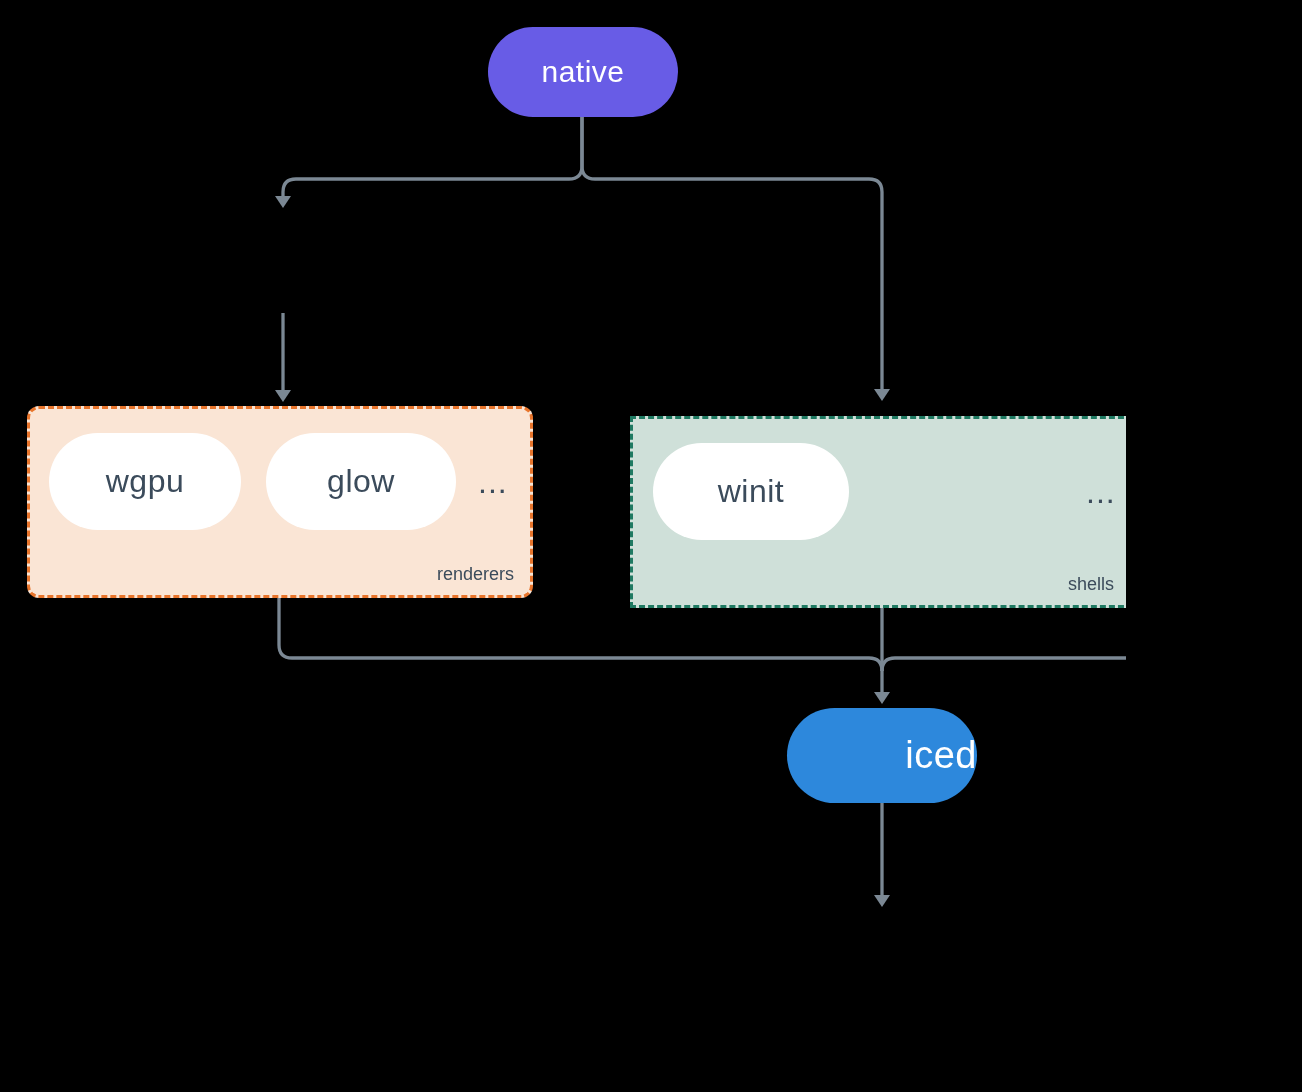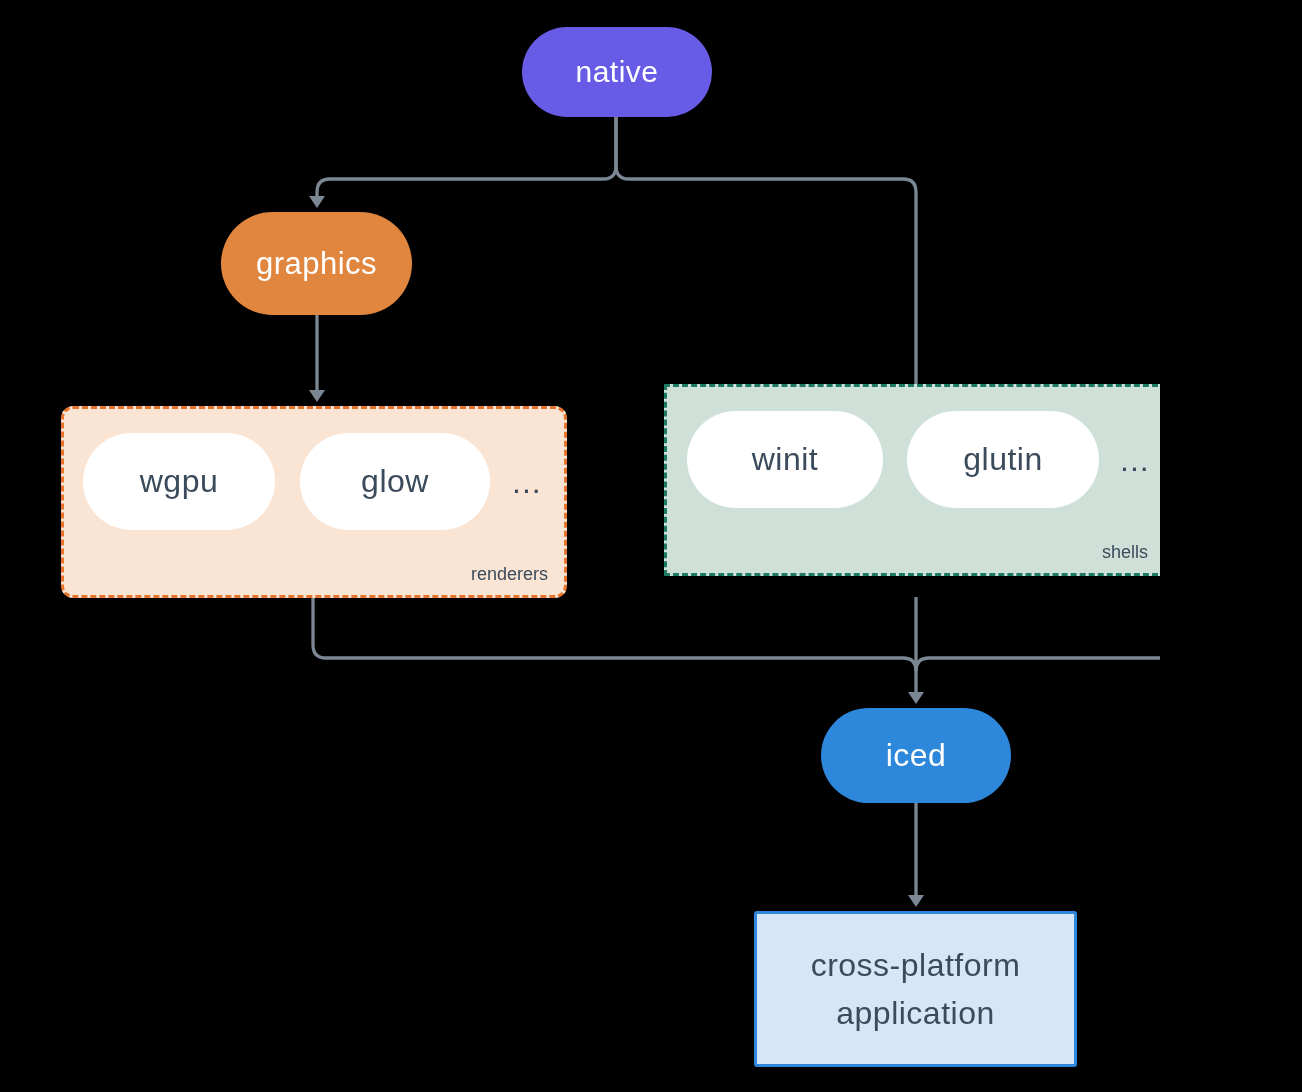--- a/index.html
+++ b/index.html
@@ -18,36 +18,35 @@
     --pill-text:#ffffff;
     --connector:#7b8894;
   }
   html,body{margin:0;padding:0;background:var(--background);}
   .stage{
     position:relative;
     width:1126px;height:1092px;
     background:var(--background);
     overflow:hidden;
     font-family:"Liberation Sans", sans-serif;
-    margin-left:34px;
   }
   .edges{position:absolute;left:0;top:0;width:1302px;height:1092px;}
   .edges path{fill:none;stroke:var(--connector);stroke-width:3.3px;}
   .edges polygon{fill:var(--connector);stroke:none;}
   .pill{
     position:absolute;
     display:flex;align-items:center;justify-content:center;
     border-radius:999px;
     color:var(--pill-text);
     font-size:30px;
     letter-spacing:0.5px;
   }
   .pill.purple{background:var(--platform-pill);}
   .pill.orange{background:var(--graphics-pill);font-size:31px;}
-  .pill.blue{background:var(--iced-pill);font-size:32px;}
+  .pill.blue{background:var(--iced-pill);font-size:38px;justify-content:flex-end;}
   .pill.white{
     background:var(--white-pill-fill);
     color:var(--dark-text);
     font-size:32px;
   }
   .groupbox{
     position:absolute;
     box-sizing:border-box;
   }
   .groupbox.renderers{
@@ -102,48 +101,38 @@
     <polygon points="275,390 291,390 283,402"></polygon>
     <polygon points="874,692 890,692 882,704"></polygon>
     <polygon points="874,895 890,895 882,907"></polygon>
   </svg>
 
   <div class="pill purple" style="left:488px;top:27px;width:190px;height:90px;">
     <span>native</span>
   </div>
 
 
-  <div class="pill orange" style="left:187px;top:212px;width:191px;height:103px;">
-    <span>graphics</span>
-  </div>
 
   <div class="groupbox renderers" style="left:27px;top:406px;width:506px;height:192px;border-radius:12px;">
     <div class="pill white" style="left:19px;top:24px;width:192px;height:97px;">
       <span>wgpu</span>
     </div>
     <div class="pill white" style="left:236px;top:24px;width:190px;height:97px;">
       <span>glow</span>
     </div>
     <div class="ellipsis" style="left:448px;top:55px;">...</div>
     <div class="group-label">renderers</div>
   </div>
 
-  <div class="groupbox shells" style="left:630px;top:384px;width:503px;height:192px;padding-left:16px;">
+  <div class="groupbox shells" style="left:630px;top:416px;width:503px;height:192px;padding-left:16px;">
     <div class="pill white" style="left:20px;top:24px;width:196px;height:97px;">
       <span>winit</span>
-    </div>
-    <div class="pill white" style="left:240px;top:24px;width:192px;height:97px;">
-      <span>glutin</span>
     </div>
     <div class="ellipsis" style="left:453px;top:55px;">...</div>
     <div class="group-label">shells</div>
   </div>
 
   <div class="pill blue" style="left:787px;top:708px;width:190px;height:95px;">
     <span>iced</span>
   </div>
 
-  <div class="appbox" style="left:720px;top:911px;width:323px;height:156px;">
-    <span>cross-platform</span>
-    <span>application</span>
-  </div>
 
 </div>
 
 </body></html>

